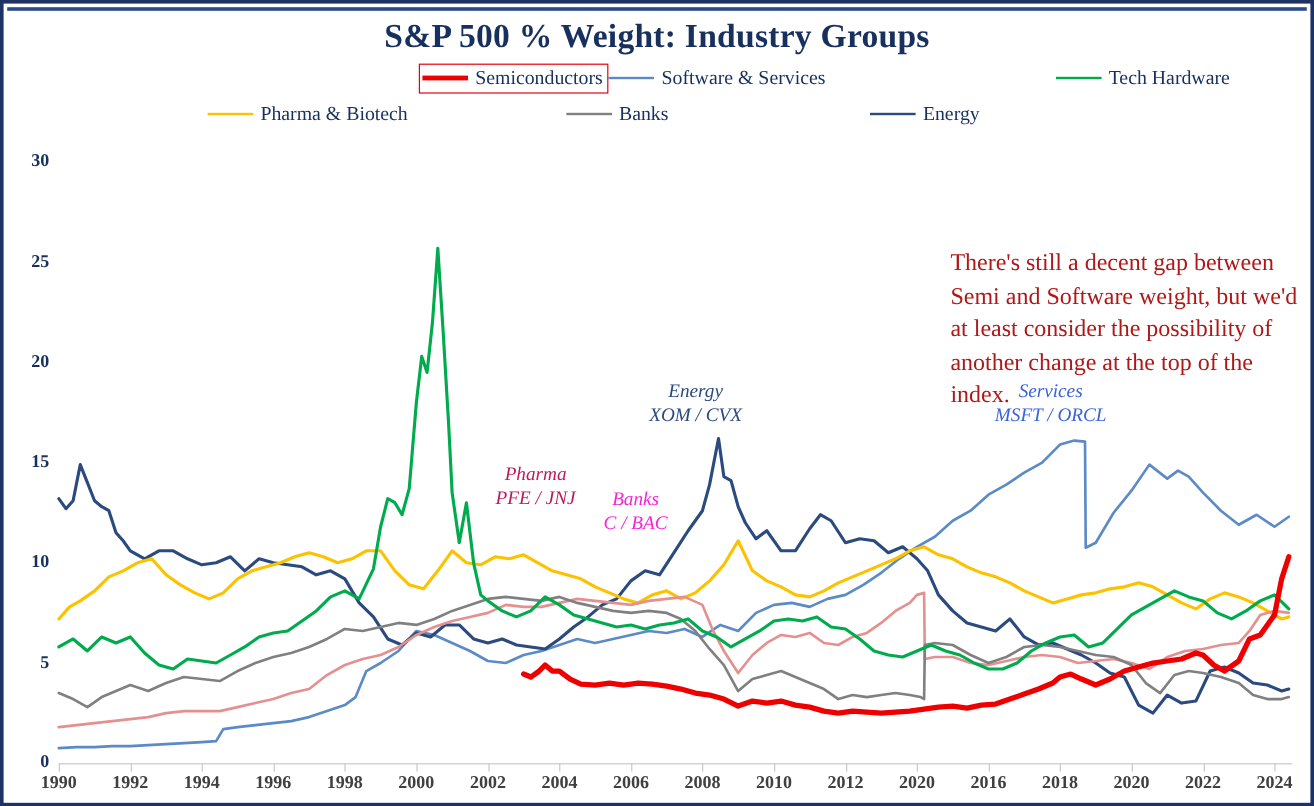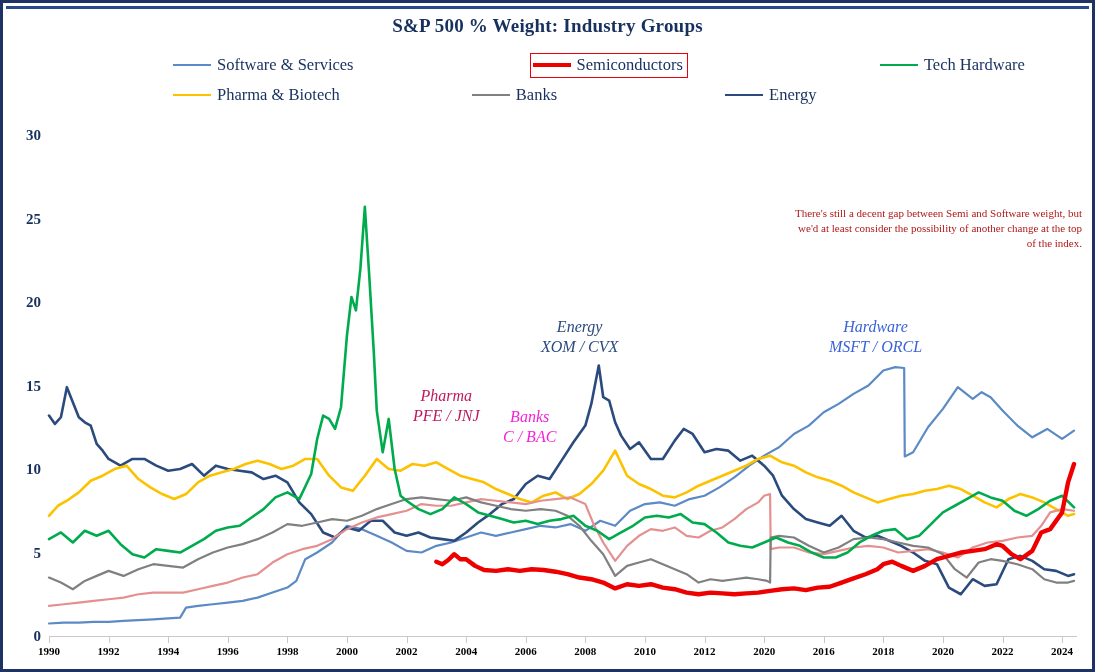--- a/index.html
+++ b/index.html
@@ -1,60 +1,60 @@
 <!DOCTYPE html>
 <html><head>
 <meta charset="utf-8">
 <style>
   html,body{margin:0;padding:0;background:#fff;}
   body{width:1095px;height:672px;font-family:"Liberation Serif",serif;}
   #frame{position:relative;width:1095px;height:672px;box-sizing:border-box;
          border:3px solid #1f3264;background:#fff;overflow:hidden;}
   #inner-rule{position:absolute;left:3px;top:3px;right:3px;height:3px;background:#2b4a8b;}
   #title{position:absolute;left:0;right:0;top:12px;text-align:center;
-         font-size:19px;font-weight:bold;color:#17305e;letter-spacing:.2px;}
+         font-size:28px;font-weight:bold;color:#17305e;letter-spacing:.2px;}
   
   #legend{position:absolute;left:170px;top:50px;width:760px;}
   .legrow{display:flex;align-items:center;height:24px;}
   .legrow.r1{margin-bottom:6px;}
   .legitem{display:flex;align-items:center;white-space:nowrap;}
   .legswatch{display:inline-block;width:38px;height:0;border-top-style:solid;margin-right:6px;}
   .leglabel{font-size:16.5px;color:#17305e;}
   .boxed{border:1.6px solid #e8000a;padding:1px 4px 2px 2px;}
   
   #plot{position:absolute;left:46px;top:112px;width:1028px;height:521px;}
   .ytick{position:absolute;right:100%;margin-right:8px;transform:translateY(-50%);
          font-size:15px;color:#17305e;font-weight:bold;white-space:nowrap;}
   .xtick{position:absolute;top:100%;margin-top:9px;transform:translateX(-50%);
-         font-size:11px;color:#000000;font-weight:bold;white-space:nowrap;}
+         font-size:15px;color:#404040;font-weight:bold;white-space:nowrap;}
   .xtickmark{position:absolute;top:100%;width:1px;height:7px;background:#c9c9c9;}
   #xaxisline{position:absolute;left:0;right:0;top:100%;height:1px;background:#c9c9c9;}
   svg.series{position:absolute;left:0;top:0;overflow:visible;}
   
   .anno{position:absolute;font-style:italic;font-size:16px;line-height:1.25;text-align:center;white-space:nowrap;}
-  #anno-note{position:absolute;font-size:11px;line-height:1.38;color:#b01818;
-             text-align:right;font-style:normal;width:290px;}
+  #anno-note{position:absolute;font-size:20px;line-height:1.38;color:#b01818;
+             text-align:left;font-style:normal;width:290px;}
 </style>
 </head>
 <body>
 
 <div id="frame">
   <div id="inner-rule"></div>
 
   <div id="title">S&amp;P 500 % Weight: Industry Groups</div>
 
   <div id="legend">
       <div class="legrow r1">
+        <div class="legitem boxed" style="margin-left: 176px;">
+          <span class="legswatch" style="border-top-width: 4.6px; border-top-color: rgb(239, 0, 0);"></span>
+          <span class="leglabel">Semiconductors</span>
+        </div>
         <div class="legitem">
           <span class="legswatch" style="border-top-width: 2.4px; border-top-color: rgb(91, 138, 198);"></span>
           <span class="leglabel">Software &amp; Services</span>
-        </div>
-        <div class="legitem boxed" style="margin-left: 176px;">
-          <span class="legswatch" style="border-top-width: 4.6px; border-top-color: rgb(239, 0, 0);"></span>
-          <span class="leglabel">Semiconductors</span>
         </div>
         <div class="legitem" style="margin-left: 192px; text-align: right;">
           <span class="legswatch" style="border-top-width: 2.8px; border-top-color: rgb(0, 171, 78);"></span>
           <span class="leglabel">Tech Hardware</span>
         </div>
       </div>
       <div class="legrow">
         <div class="legitem">
           <span class="legswatch" style="border-top-width: 2.8px; border-top-color: rgb(252, 194, 0);"></span>
           <span class="leglabel">Pharma &amp; Biotech</span>
@@ -131,17 +131,17 @@
     </div>
     <div class="anno" style="left: 410px; top: 383px; color: #be185d;">
       <div>Pharma</div>
       <div>PFE / JNJ</div>
     </div>
     <div class="anno" style="left: 500px; top: 404px; color: rgb(245, 34, 214);">
       <div>Banks</div>
       <div>C / BAC</div>
     </div>
     <div class="anno" style="left: 826px; top: 314px; color: rgb(58, 99, 216);">
-      <div>Hardware</div>
+      <div>Services</div>
       <div>MSFT / ORCL</div>
     </div>
     <div id="anno-note" style="left: 789px; top: 203px; color: rgb(176, 24, 24);">There's still a decent gap between Semi and Software weight, but we'd at least consider the possibility of another change at the top of the index.</div>
   </div>
 
 </body></html>

